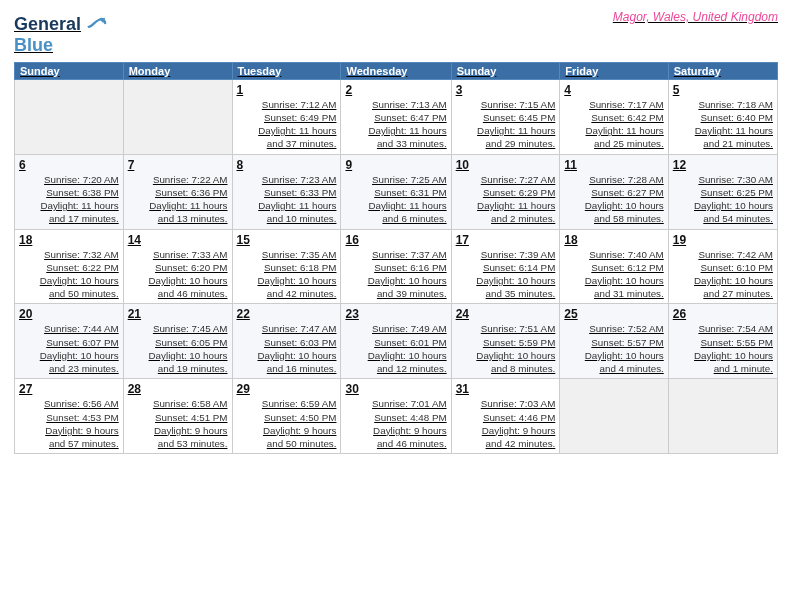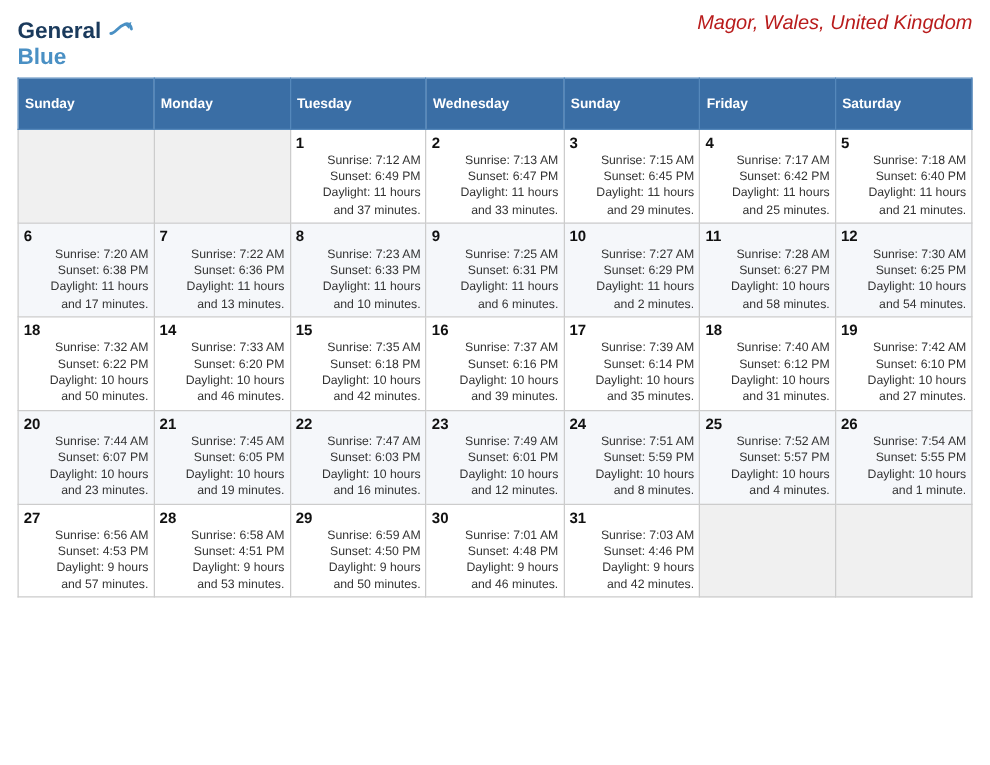--- a/index.html
+++ b/index.html
@@ -6,20 +6,21 @@
     body {
       font-family: Arial, sans-serif;
       background: #fff;
       width: 792px;
       height: 612px;
       overflow: hidden;
     }
     .container {
       width: 792px;
       padding: 10px 14px 6px 14px;
+      text-decoration: underline;
     }
     .header-row {
       display: flex;
       justify-content: space-between;
       align-items: flex-start;
       margin-bottom: 2px;
     }
     .logo {
       display: flex;
       align-items: center;
@@ -39,35 +40,35 @@
     .title-block {
       text-align: right;
     }
     .main-title {
       font-size: 32px;
       font-weight: bold;
       color: #1a1a1a;
       line-height: 1.1;
     }
     .subtitle {
-      font-size: 16px;
-      color: #b91c1c;
+      font-size: 12px;
+      color: #ec4899;
       font-style: italic;
     }
     .calendar {
       width: 100%;
       border-collapse: collapse;
       margin-top: 6px;
       font-size: 10.5px;
     }
     .calendar thead tr th {
       background-color: #3a6ea5;
       color: #fff;
       text-align: left;
-      padding: 14px 5px;
+      padding: 2px 5px;
       font-size: 11px;
       font-weight: bold;
       border: 1px solid #5588bb;
     }
     .calendar tbody tr td {
       border: 1px solid #ccc;
       vertical-align: top;
       padding: 3px 4px;
       width: 113px;
       min-height: 72px;

